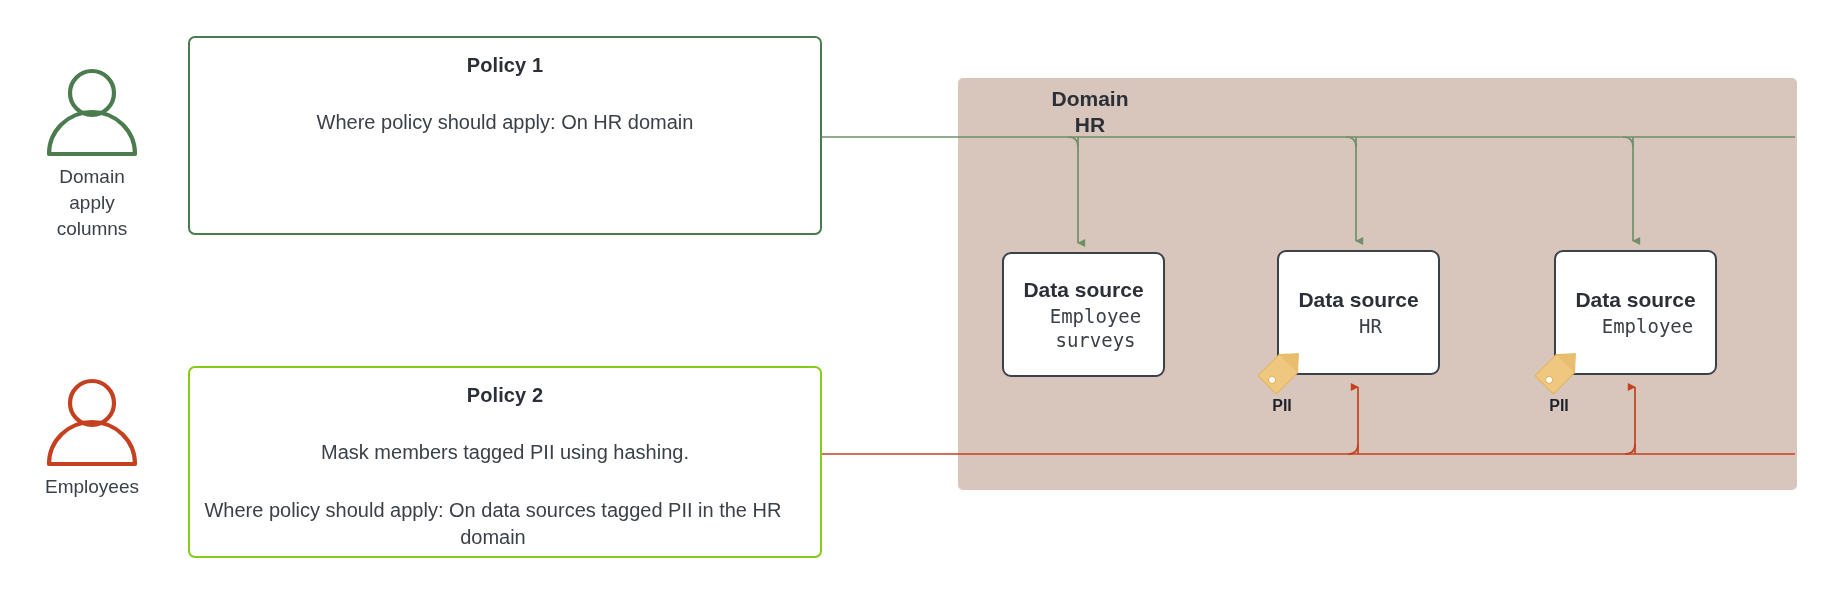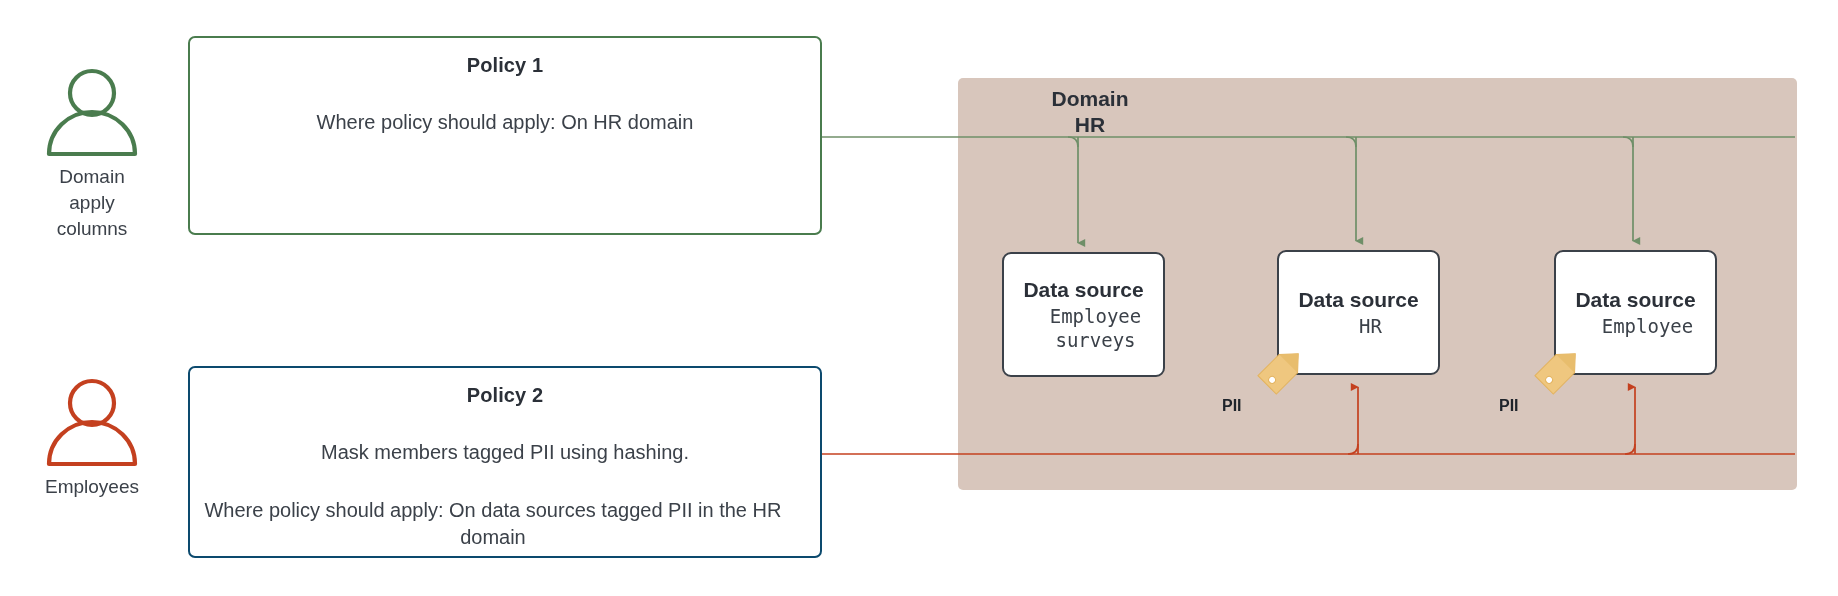--- a/index.html
+++ b/index.html
@@ -53,21 +53,21 @@
     font-weight:400;
   }
   #policy-1{
     left:188px; top:36px; width:634px; height:199px;
     border:2px solid #4a7c4e;
   }
   #policy-1 .p-b1{ margin-top:30px; width:96%; }
   #policy-1 .p-b2{ margin-top:32px; }
   #policy-2{
     left:188px; top:366px; width:634px; height:192px;
-    border:2px solid #0c4a6e;
+    border:2px solid #84cc16;
   }
   #policy-2 .p-b1{ margin-top:32px; }
   #policy-2 .p-b2{ margin-top:32px; width:96%; }
 
   
   .ds{
     position:absolute; background:#ffffff; border:2.5px solid #3b4149;
     border-radius:9px; z-index:4;
     display:flex; flex-direction:column; align-items:center; justify-content:center;
     text-align:center;
@@ -75,21 +75,21 @@
   .ds .ds-kind{ font-size:21px; font-weight:700; color:#2b3038; line-height:1.2; }
   .ds .ds-name{
     font-family:"DejaVu Sans Mono", monospace;
     font-size:19px; color:#3b4149; line-height:1.25; margin-top:3px;padding-left:24px;
   }
   #ds-0{ left:1002px; top:252px; width:163px; height:125px; }
   #ds-1{ left:1277px; top:250px; width:163px; height:125px; }
   #ds-2{ left:1554px; top:250px; width:163px; height:125px; }
 
   
-  .tag-wrap{ position:absolute; z-index:5; width:120px; }
+  .tag-wrap{ position:absolute; z-index:5; width:120px; text-align:center; }
   .tag-wrap svg{ display:block; margin:0 auto; }
   .tag-wrap .tag-label{
     display:block; font-size:16px; font-weight:700; color:#1f242b; margin-top:2px;
   }
   #tag-1{ left:1222px; top:345px; }
   #tag-2{ left:1499px; top:345px; }
 </style>
 </head>
 <body>
 

